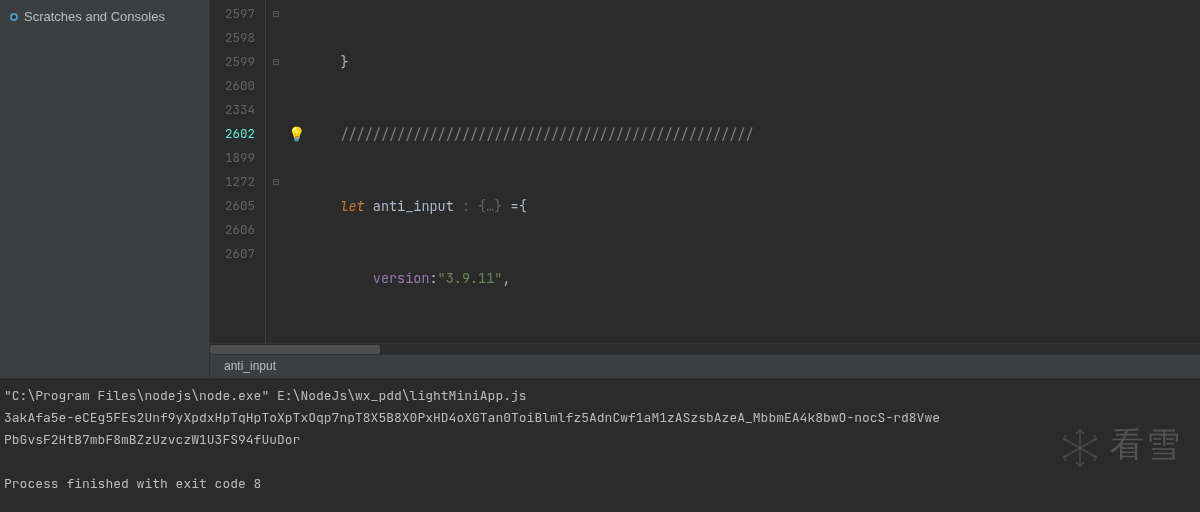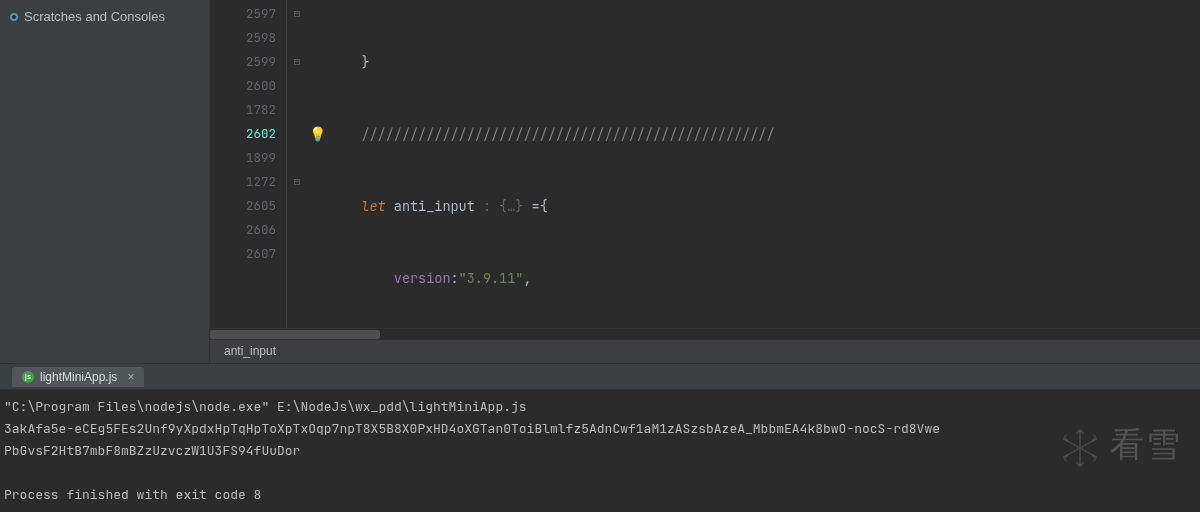--- a/index.html
+++ b/index.html
@@ -48,21 +48,20 @@
     width: 56px;
     background: #2b2b2b;
     color: #606366;
     font-family: "JetBrains Mono","Consolas",monospace;
     font-size: 12.5px;
     text-align: right;
     padding-right: 10px;
     padding-top: 2px;
     border-right: 1px solid #3c3f41;
     line-height: 24px;
-    margin-left: 21px;
   }
   .fold-marks {
     width: 20px;
     position: relative;
     font-family: monospace;
     color: #606366;
     font-size: 11px;
     line-height: 24px;
     padding-top: 2px;
   }
@@ -181,21 +180,21 @@
       </div>
     </div>
 
     <div class="editor-area">
       <div class="code-scroll">
         <div class="gutter">
           <div>2597</div>
           <div>2598</div>
           <div>2599</div>
           <div>2600</div>
-          <div>1782</div>
+          <div>2334</div>
           <div style="color:#5eead4">2602</div>
           <div>1899</div>
           <div>1272</div>
           <div>2605</div>
           <div>2606</div>
           <div>2607</div>
         </div>
         <div class="fold-marks">
           <div>⊟</div>
           <div></div>
@@ -239,27 +238,20 @@
       <div class="hscroll-track">
         <div class="hscroll-thumb"></div>
       </div>
       <div class="breadcrumb">
         <span>anti_input</span>
       </div>
     </div>
   </div>
 
   <div class="run-panel">
-    <div class="run-tabs">
-      <div class="run-tab">
-        <span class="js-icon">js</span>
-        <span>lightMiniApp.js</span>
-        <span class="close">×</span>
-      </div>
-    </div>
     <div class="console-out"><span>"C:\Program Files\nodejs\node.exe" E:\NodeJs\wx_pdd\lightMiniApp.js</span>
 <span>3akAfa5e-eCEg5FEs2Unf9yXpdxHpTqHpToXpTxOqp7npT8X5B8X0PxHD4oXGTan0ToiBlmlfz5AdnCwf1aM1zASzsbAzeA_MbbmEA4k8bwO-nocS-rd8Vwe</span>
 <span>PbGvsF2HtB7mbF8mBZzUzvczW1U3FS94fUuDor</span>
 <span></span>
 <span>Process finished with exit code 8</span></div>
   </div>
 </div>
 
 <div class="watermark">
   <svg width="40" height="40" viewBox="0 0 40 40">

